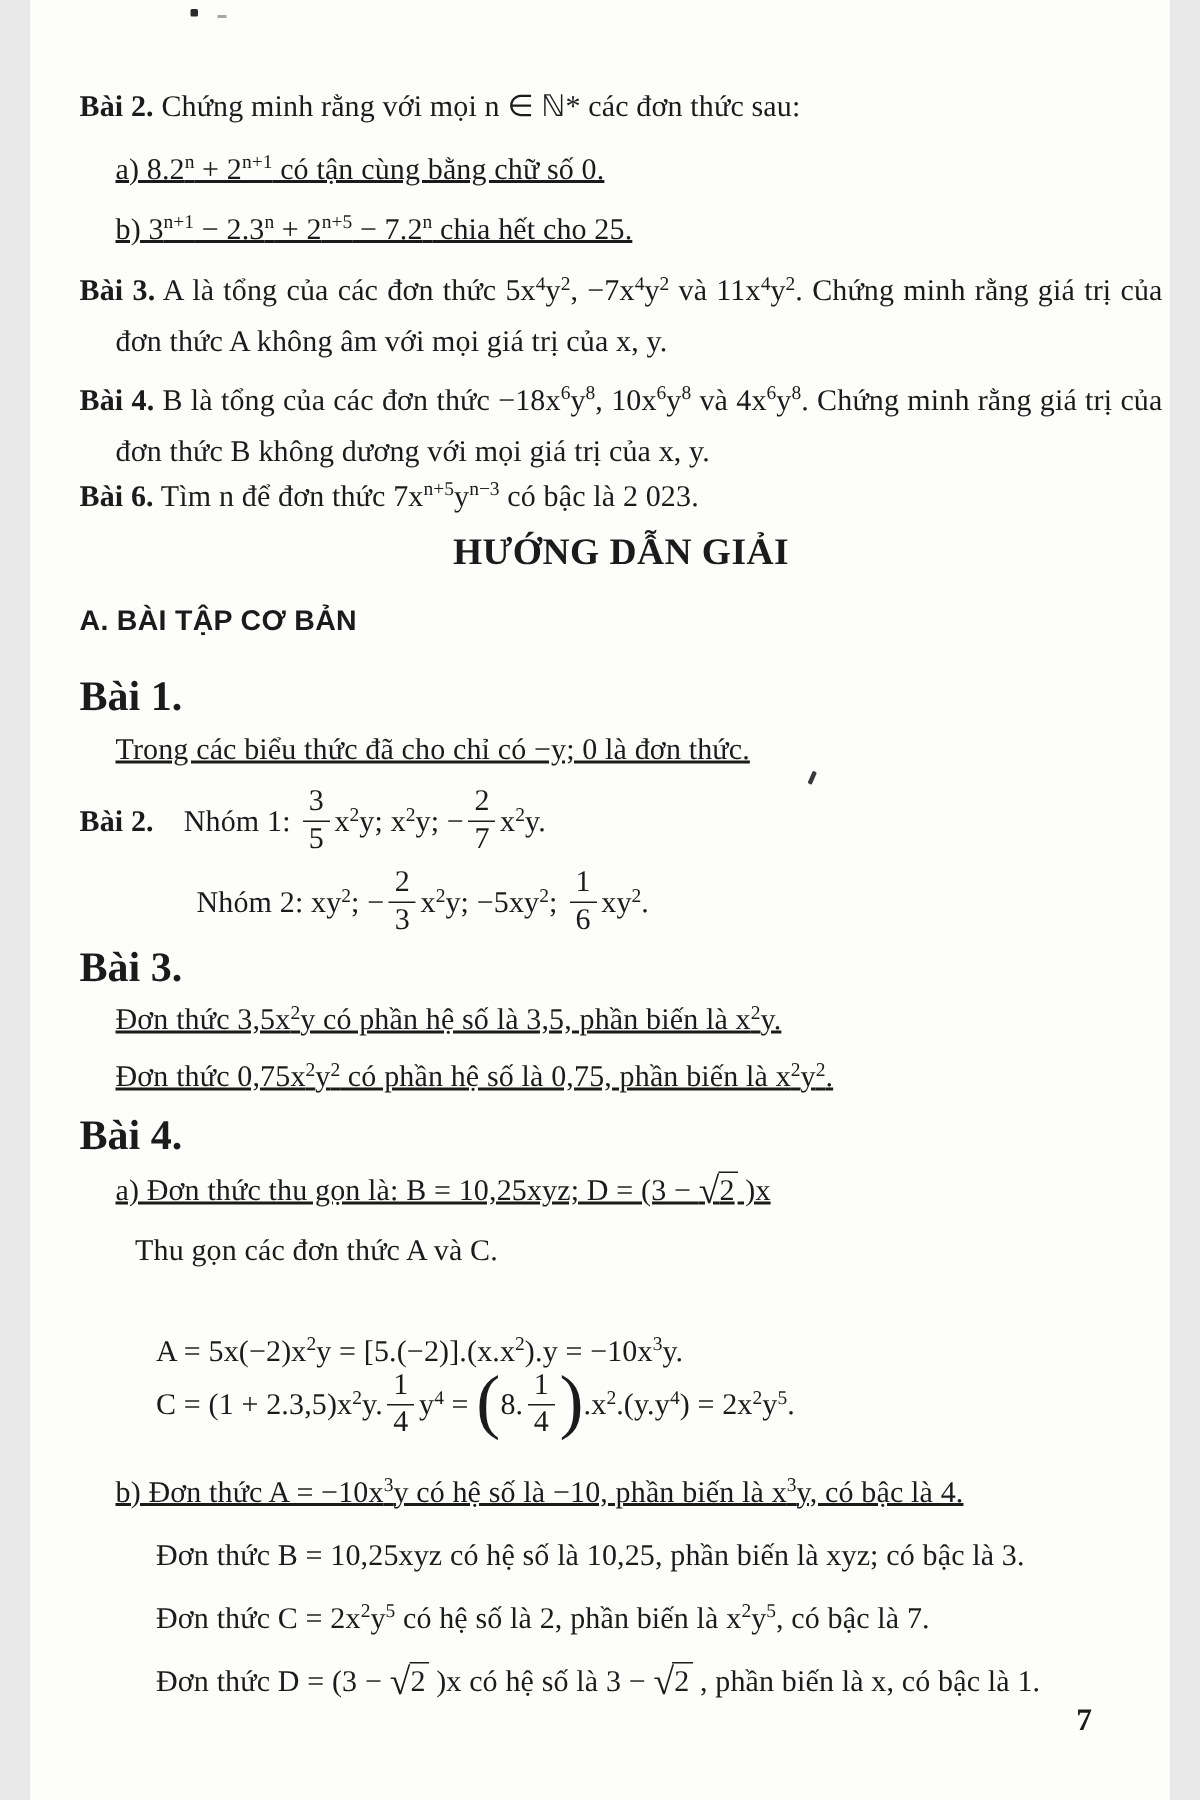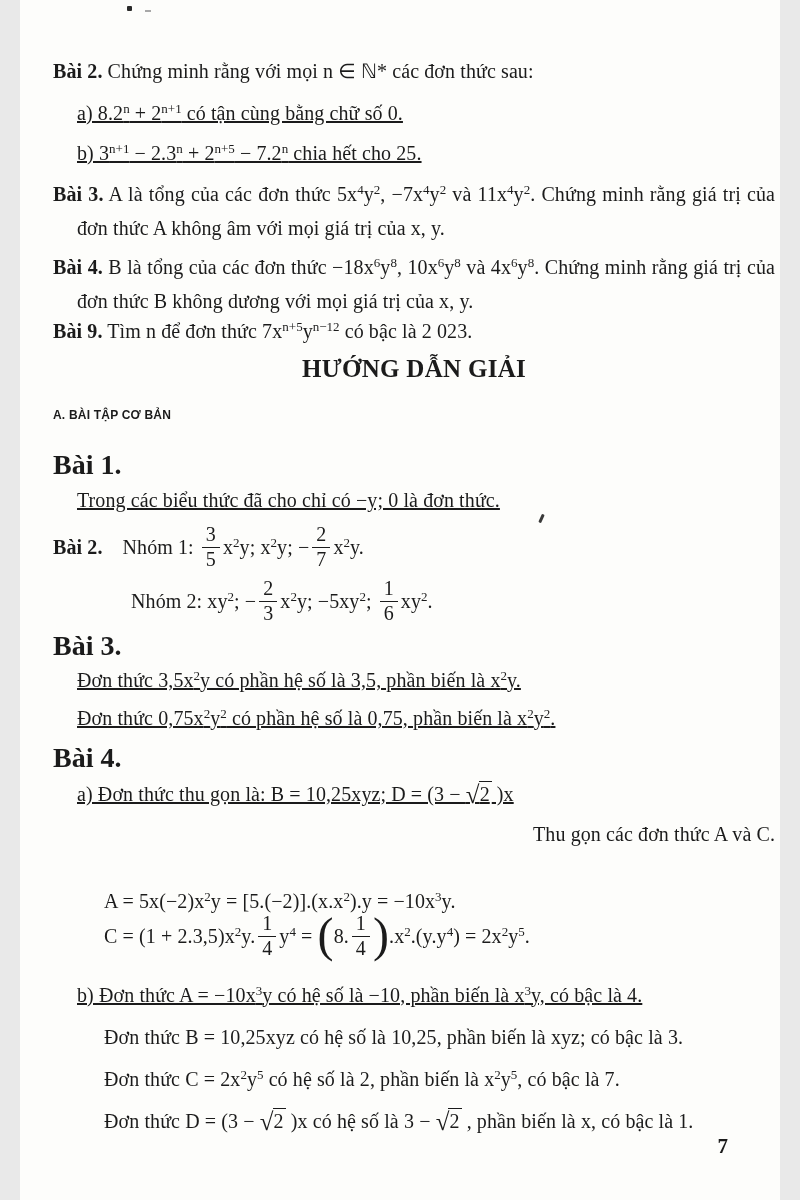--- a/index.html
+++ b/index.html
@@ -14,32 +14,32 @@
   .sup { font-size:13px; line-height:0; position:relative; top:-7px; letter-spacing:0; }
   .frac { display:inline-block; vertical-align:middle; text-align:center; line-height:1.08; margin:0 3px; position:relative; top:-2px; }
   .frac .num { display:block; padding:0 4px 1px 4px; border-bottom:1.6px solid #1b1b1b; }
   .frac .den { display:block; padding-top:1px; }
   .sqrt { white-space:nowrap; }
   .sqrt .sign { font-size:25px; line-height:0; position:relative; top:2px; margin-right:-1px; }
   .sqrt .arg { border-top:1.6px solid #1b1b1b; padding:1px 2px 0 1px; }
   .bigp { font-size:48px; line-height:0; vertical-align:middle; position:relative; top:-3px; font-weight:400; }
   .sp { display:inline-block; }
   .ind1 { padding-left:24px;text-decoration:underline; }
-  .ind1b { padding-left:37px;text-align:right; }
+  .ind1b { padding-left:37px; }
   .ind2 { padding-left:51px; }
   .ind3 { padding-left:78px; }
   .para { text-align:justify; line-height:34px; padding-left:24px; text-indent:-24px;
           font-size:20px; margin-bottom:5px; letter-spacing:0.1px; }
   .mb-sm { margin-bottom:10px; }
   .mb-md { margin-bottom:15px; }
   .mb-lg { margin-bottom:12px; }
   .tall { margin-bottom:8px; }
   .h-center { text-align:center; font-weight:bold; font-size:25px; line-height:28px;
               margin:9px 0 19px 0; letter-spacing:0.3px; }
-  .h-sans { font-family:"Liberation Sans", sans-serif; font-weight:bold; font-size:12px;
+  .h-sans { font-family:"Liberation Sans", sans-serif; font-weight:bold; font-size:19px;
             line-height:26px; margin:0 0 23px 0; letter-spacing:0.2px; }
   .label-line { font-size:28px; line-height:27px; font-weight:bold; margin-bottom:9px; }
   .page-number { position:absolute; right:52px; top:1134px; font-size:21px; font-weight:bold; }
   
   .artifact-dot { position:absolute; left:107px; top:6px; width:5px; height:5px; background:#2a2a2a; border-radius:1px; }
   .artifact-dash { position:absolute; left:125px; top:10px; width:6px; height:2px; background:#a8a8a8; }
   .artifact-tick { position:absolute; left:520px; top:514px; width:3px; height:9px; background:#3a3a3a; transform:rotate(24deg); border-radius:1px; }
 </style>
 </head>
 <body>
@@ -49,21 +49,21 @@
   <span class="artifact-dash"></span>
   <span class="artifact-tick"></span>
 
   <div class="content">
     <div class="line mb-md"><span class="bseg">Bài 2.</span> Chứng minh rằng với mọi n ∈ ℕ* các đơn thức sau:</div>
     <div class="line ind1">a) 8.2<span class="sup">n</span> + 2<span class="sup">n+1</span> có tận cùng bằng chữ số 0.</div>
     <div class="line ind1 mb-sm">b) 3<span class="sup">n+1</span> − 2.3<span class="sup">n</span> + 2<span class="sup">n+5</span> − 7.2<span class="sup">n</span> chia hết cho 25.</div>
 
     <div class="para"><span class="bseg">Bài 3.</span> A là tổng của các đơn thức 5x<span class="sup">4</span>y<span class="sup">2</span>, −7x<span class="sup">4</span>y<span class="sup">2</span> và 11x<span class="sup">4</span>y<span class="sup">2</span>. Chứng minh rằng giá trị của đơn thức A không âm với mọi giá trị của x, y.</div>
     <div class="para" style="margin-bottom:0;"><span class="bseg">Bài 4.</span> B là tổng của các đơn thức −18x<span class="sup">6</span>y<span class="sup">8</span>, 10x<span class="sup">6</span>y<span class="sup">8</span> và 4x<span class="sup">6</span>y<span class="sup">8</span>. Chứng minh rằng giá trị của đơn thức B không dương với mọi giá trị của x, y.</div>
-    <div class="line mb-sm"><span class="bseg">Bài 9.</span> Tìm n để đơn thức 7x<span class="sup">n+5</span>y<span class="sup">n−12</span> có bậc là 2 023.</div>
+    <div class="line mb-sm"><span class="bseg">Bài 6.</span> Tìm n để đơn thức 7x<span class="sup">n+5</span>y<span class="sup">n−3</span> có bậc là 2 023.</div>
 
     <div class="h-center">HƯỚNG DẪN GIẢI</div>
     <div class="h-sans">A. BÀI TẬP CƠ BẢN</div>
 
     <div class="label-line"><span class="bseg">Bài 1.</span></div>
     <div class="line ind1 mb-lg">Trong các biểu thức đã cho chỉ có −y; 0 là đơn thức.</div>
 
     <div class="line tall"><span class="bseg">Bài 2.</span><span class="sp" style="width: 20px;"></span>Nhóm 1: <span class="frac"><span class="num">3</span><span class="den">5</span></span>x<span class="sup">2</span>y; x<span class="sup">2</span>y; −<span class="frac"><span class="num">2</span><span class="den">7</span></span>x<span class="sup">2</span>y.</div>
     <div class="line tall ind3" style="margin-bottom:6px;">Nhóm 2: xy<span class="sup">2</span>; −<span class="frac"><span class="num">2</span><span class="den">3</span></span>x<span class="sup">2</span>y; −5xy<span class="sup">2</span>; <span class="frac"><span class="num">1</span><span class="den">6</span></span>xy<span class="sup">2</span>.</div>
 

